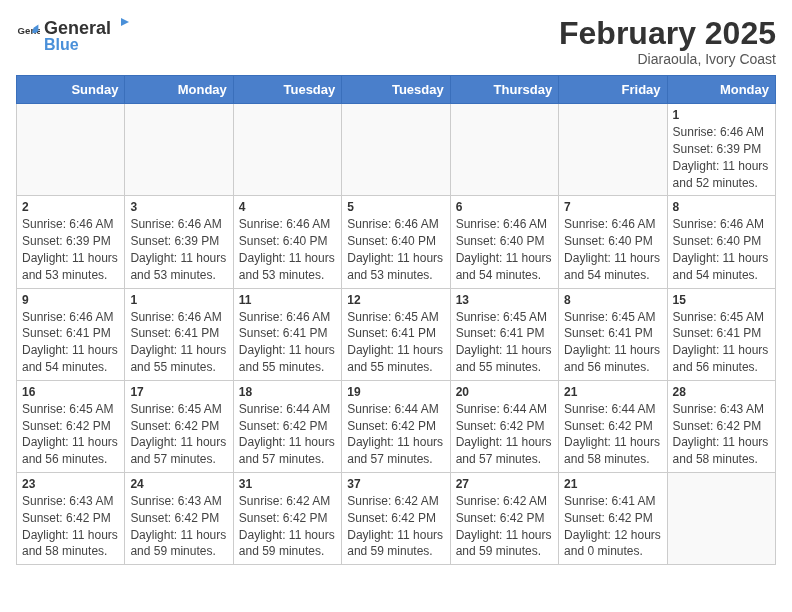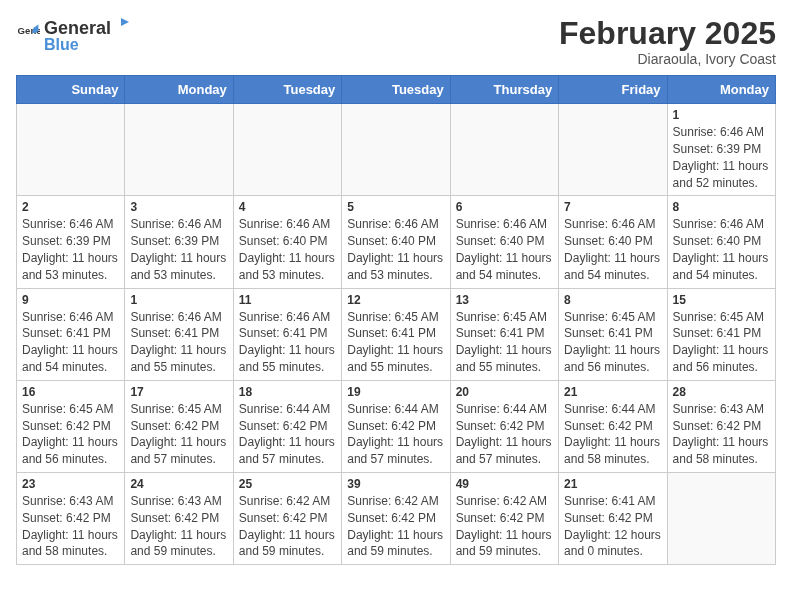--- a/index.html
+++ b/index.html
@@ -283,33 +283,33 @@
 Sunset: 6:42 PM
 Daylight: 11 hours and 58 minutes.</div>
         </td>
         <td>
           <span class="day-number">24</span>
           <div class="day-info" style="white-space: pre-line;">Sunrise: 6:43 AM
 Sunset: 6:42 PM
 Daylight: 11 hours and 59 minutes.</div>
         </td>
         <td>
-          <span class="day-number">25</span>
+          <span class="day-number">31</span>
           <div class="day-info" style="white-space: pre-line;">Sunrise: 6:42 AM
 Sunset: 6:42 PM
 Daylight: 11 hours and 59 minutes.</div>
         </td>
         <td>
-          <span class="day-number">39</span>
+          <span class="day-number">37</span>
           <div class="day-info" style="white-space: pre-line;">Sunrise: 6:42 AM
 Sunset: 6:42 PM
 Daylight: 11 hours and 59 minutes.</div>
         </td>
         <td>
-          <span class="day-number">49</span>
+          <span class="day-number">27</span>
           <div class="day-info" style="white-space: pre-line;">Sunrise: 6:42 AM
 Sunset: 6:42 PM
 Daylight: 11 hours and 59 minutes.</div>
         </td>
         <td>
           <span class="day-number">21</span>
           <div class="day-info" style="white-space: pre-line;">Sunrise: 6:41 AM
 Sunset: 6:42 PM
 Daylight: 12 hours and 0 minutes.</div>
         </td>

